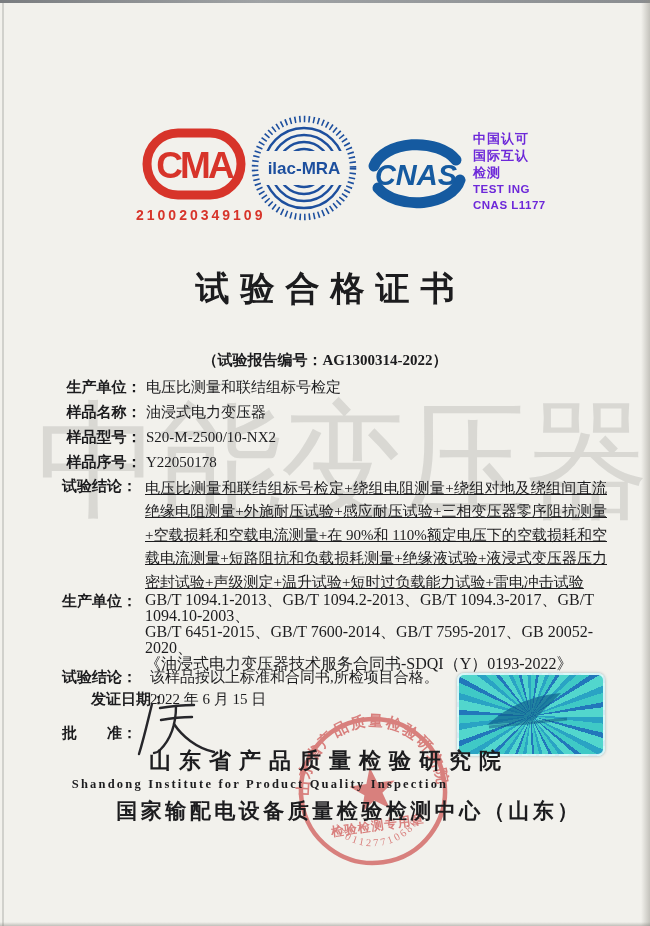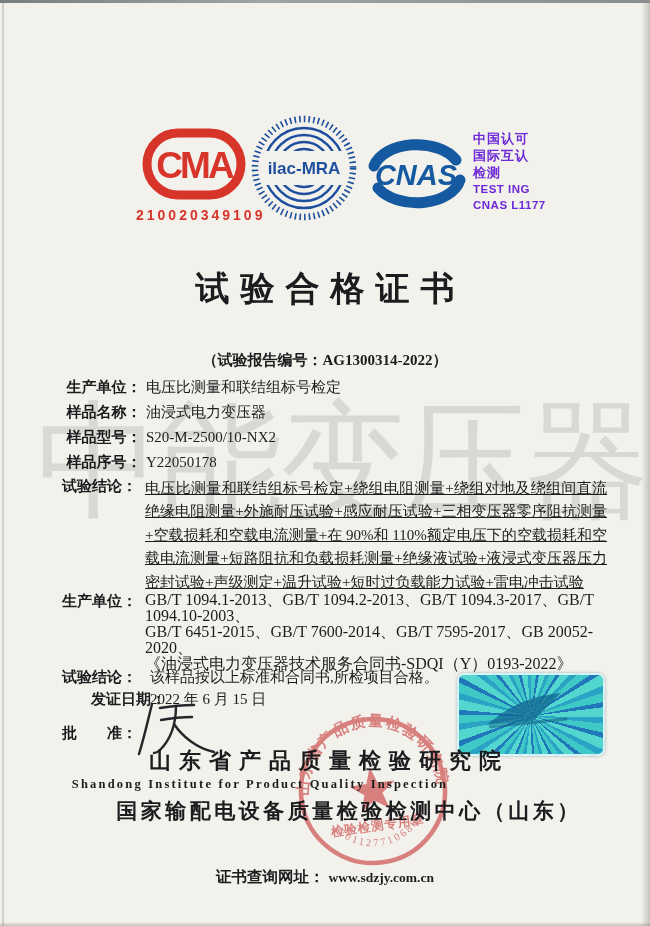--- a/index.html
+++ b/index.html
@@ -183,18 +183,14 @@
       <text font-size="10.5" letter-spacing="2.5" fill="#d84f4f">
         <textPath href="#arcBot" startOffset="10%">3701127710688</textPath>
       </text>
     </g>
   </svg>
 
   <div class="abs org-cn">山东省产品质量检验研究院</div>
   <div class="abs org-en">Shandong Institute for Product Quality Inspection</div>
   <div class="abs center-cn">国家输配电设备质量检验检测中心（山东）</div>
 
-  <div class="abs url-row">
-    <span class="url-label">证书查询网址：</span>
-    <span class="url-val">www.sdzjy.com.cn</span>
-  </div>
 
 </div>
 
 </body></html>

